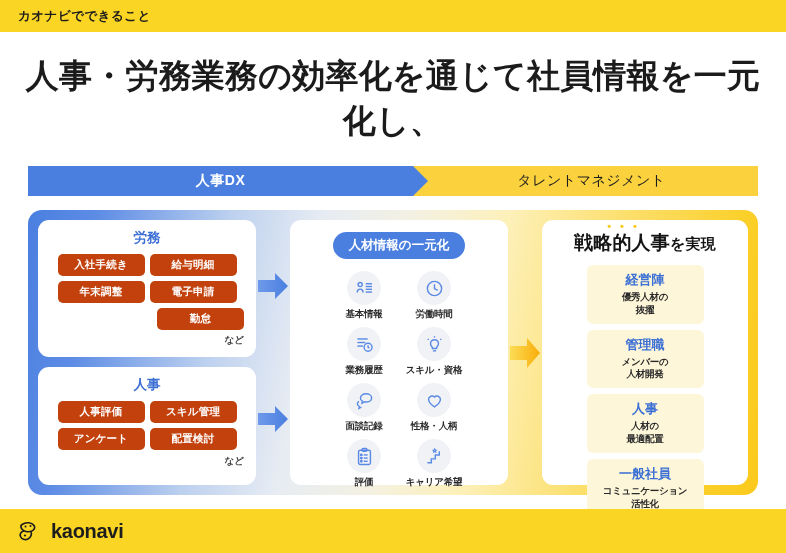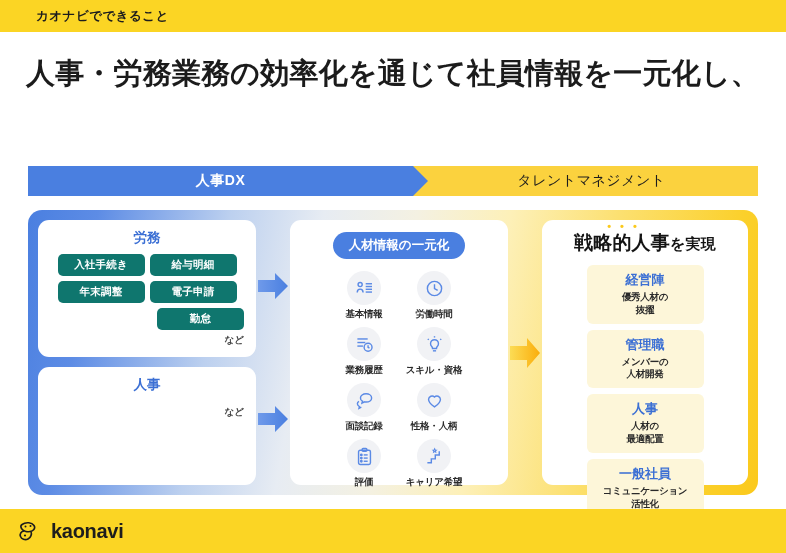--- a/index.html
+++ b/index.html
@@ -9,34 +9,34 @@
     font-family: "Liberation Sans", "DejaVu Sans", sans-serif;
     overflow: hidden;
     position: relative;
   }
 
   
   .topbar {
     width: 100%; height: 32px;
     background: #FBD524;
     display: flex; align-items: center;
-    padding-left: 36px;
+    padding-left: 18px;
   }
   .topbar-label {
     font-size: 12.5px; font-weight: 700; color: #1d1d1d;
     letter-spacing: .5px;
   }
 
   
   .headline {
     margin-top: 22px;
     text-align: center;
     color: #1b1b1b;
     font-weight: 700;
-    font-size: 29px;
+    font-size: 33px;
     line-height: 1.35;
     letter-spacing: .2px;
     padding: 0 20px;
   }
   .headline .l2 { display: block; }
 
   
   .phase-banner {
     position: absolute;
     left: 28px; top: 166px;
@@ -102,21 +102,21 @@
   .src-title {
     color: #3b6fd4; font-weight: 700; font-size: 13.5px;
     margin-bottom: 7px;
   }
   .chip-grid {
     display: flex; flex-wrap: wrap; gap: 5px;
     justify-content: center;
     width: 100%;
   }
   .chip {
-    background: #0f766e; color: #fff;
+    background: #c2410c; color: #fff;
     font-size: 10.5px; font-weight: 700;
     border-radius: 5px;
     padding: 4px 0;
     text-align: center;
     width: 87px;
     letter-spacing: .2px;
   }
   .chip-row-last {
     display: flex; align-items: flex-end; justify-content: flex-end;
     gap: 4px; width: 100%; margin-top: 5px; flex-direction: column;
@@ -269,20 +269,26 @@
         <div class="chip">電子申請</div>
       </div>
       <div class="chip-row-last">
         <div class="chip">勤怠</div>
         <span class="nado">など</span>
       </div>
     </div>
 
     <div class="white-card src-box">
       <div class="src-title">人事</div>
+      <div class="chip-grid">
+        <div class="chip">人事評価</div>
+        <div class="chip">スキル管理</div>
+        <div class="chip">アンケート</div>
+        <div class="chip">配置検討</div>
+      </div>
       <div class="chip-row-last">
         <span class="nado">など</span>
       </div>
     </div>
 
   </div>
 
   <div class="arrows-col">
     <svg class="blue-arrow" viewBox="0 0 30 30">
       <defs>

